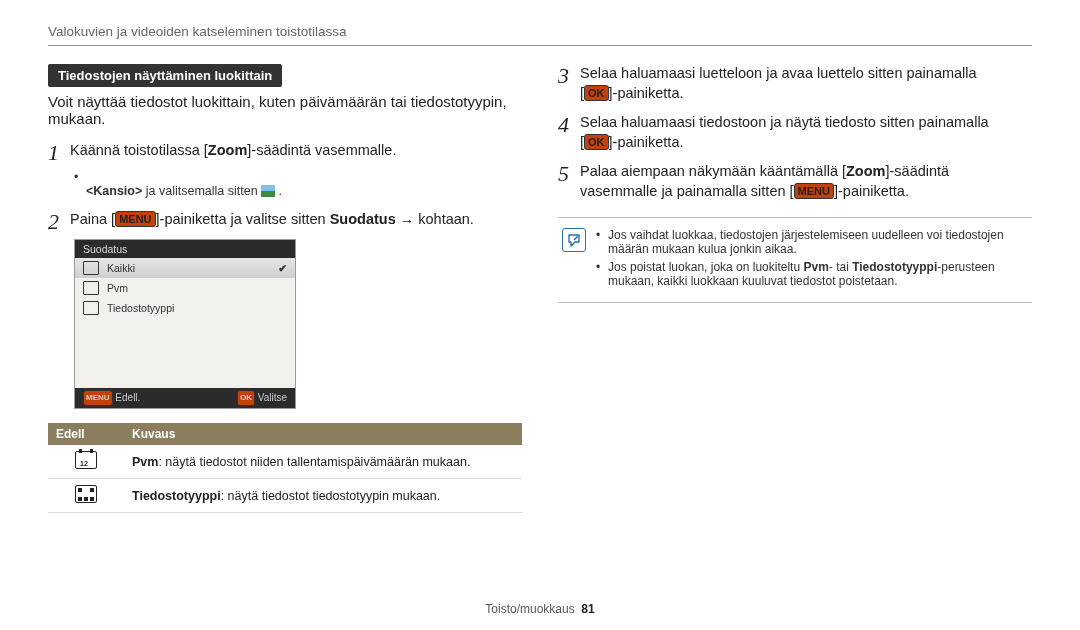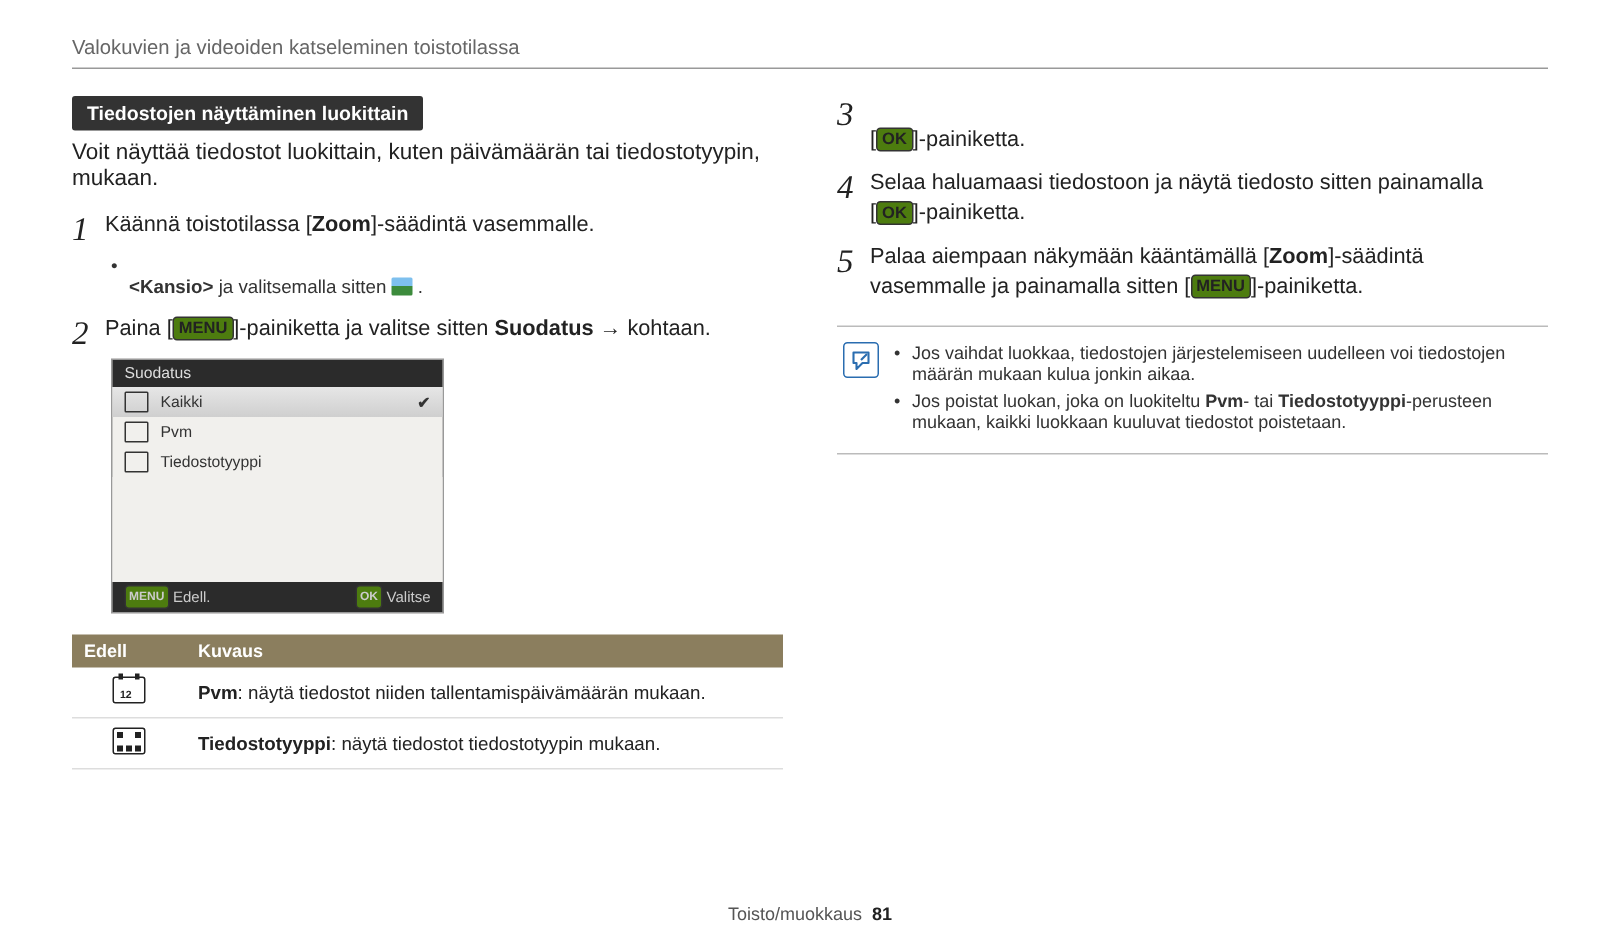--- a/index.html
+++ b/index.html
@@ -77,21 +77,21 @@
     flex-shrink: 0;
   }
   .kbd {
     display: inline-block;
     border: 1px solid #333;
     border-radius: 3px;
     font-weight: bold;
     font-size: 11px;
     padding: 0 3px;
     line-height: 14px;
-    background: #4d7c0f;
+    background: #c2410c;
     vertical-align: 1px;
     font-family: Arial, sans-serif;
   }
   .bold { font-weight: bold; }
   .arrow { font-family: Arial; }
 
   
   .device-shot {
     width: 220px;
     border: 1px solid #999;
@@ -284,21 +284,21 @@
       </tr>
     </tbody>
       </table>
   </div>
 
   <div class="col">
 
     <div class="step">
       <div class="step-num">3</div>
       <div class="step-text">
-        <br>
+        <span>Selaa haluamaasi luetteloon ja avaa luettelo sitten painamalla</span><br>
         <span>[</span><span class="kbd">OK</span><span>]-painiketta.</span>
       </div>
     </div>
 
     <div class="step" style="margin-top:10px">
       <div class="step-num">4</div>
       <div class="step-text">
         <span>Selaa haluamaasi tiedostoon ja näytä tiedosto sitten painamalla</span><br>
         <span>[</span><span class="kbd">OK</span><span>]-painiketta.</span>
       </div>

